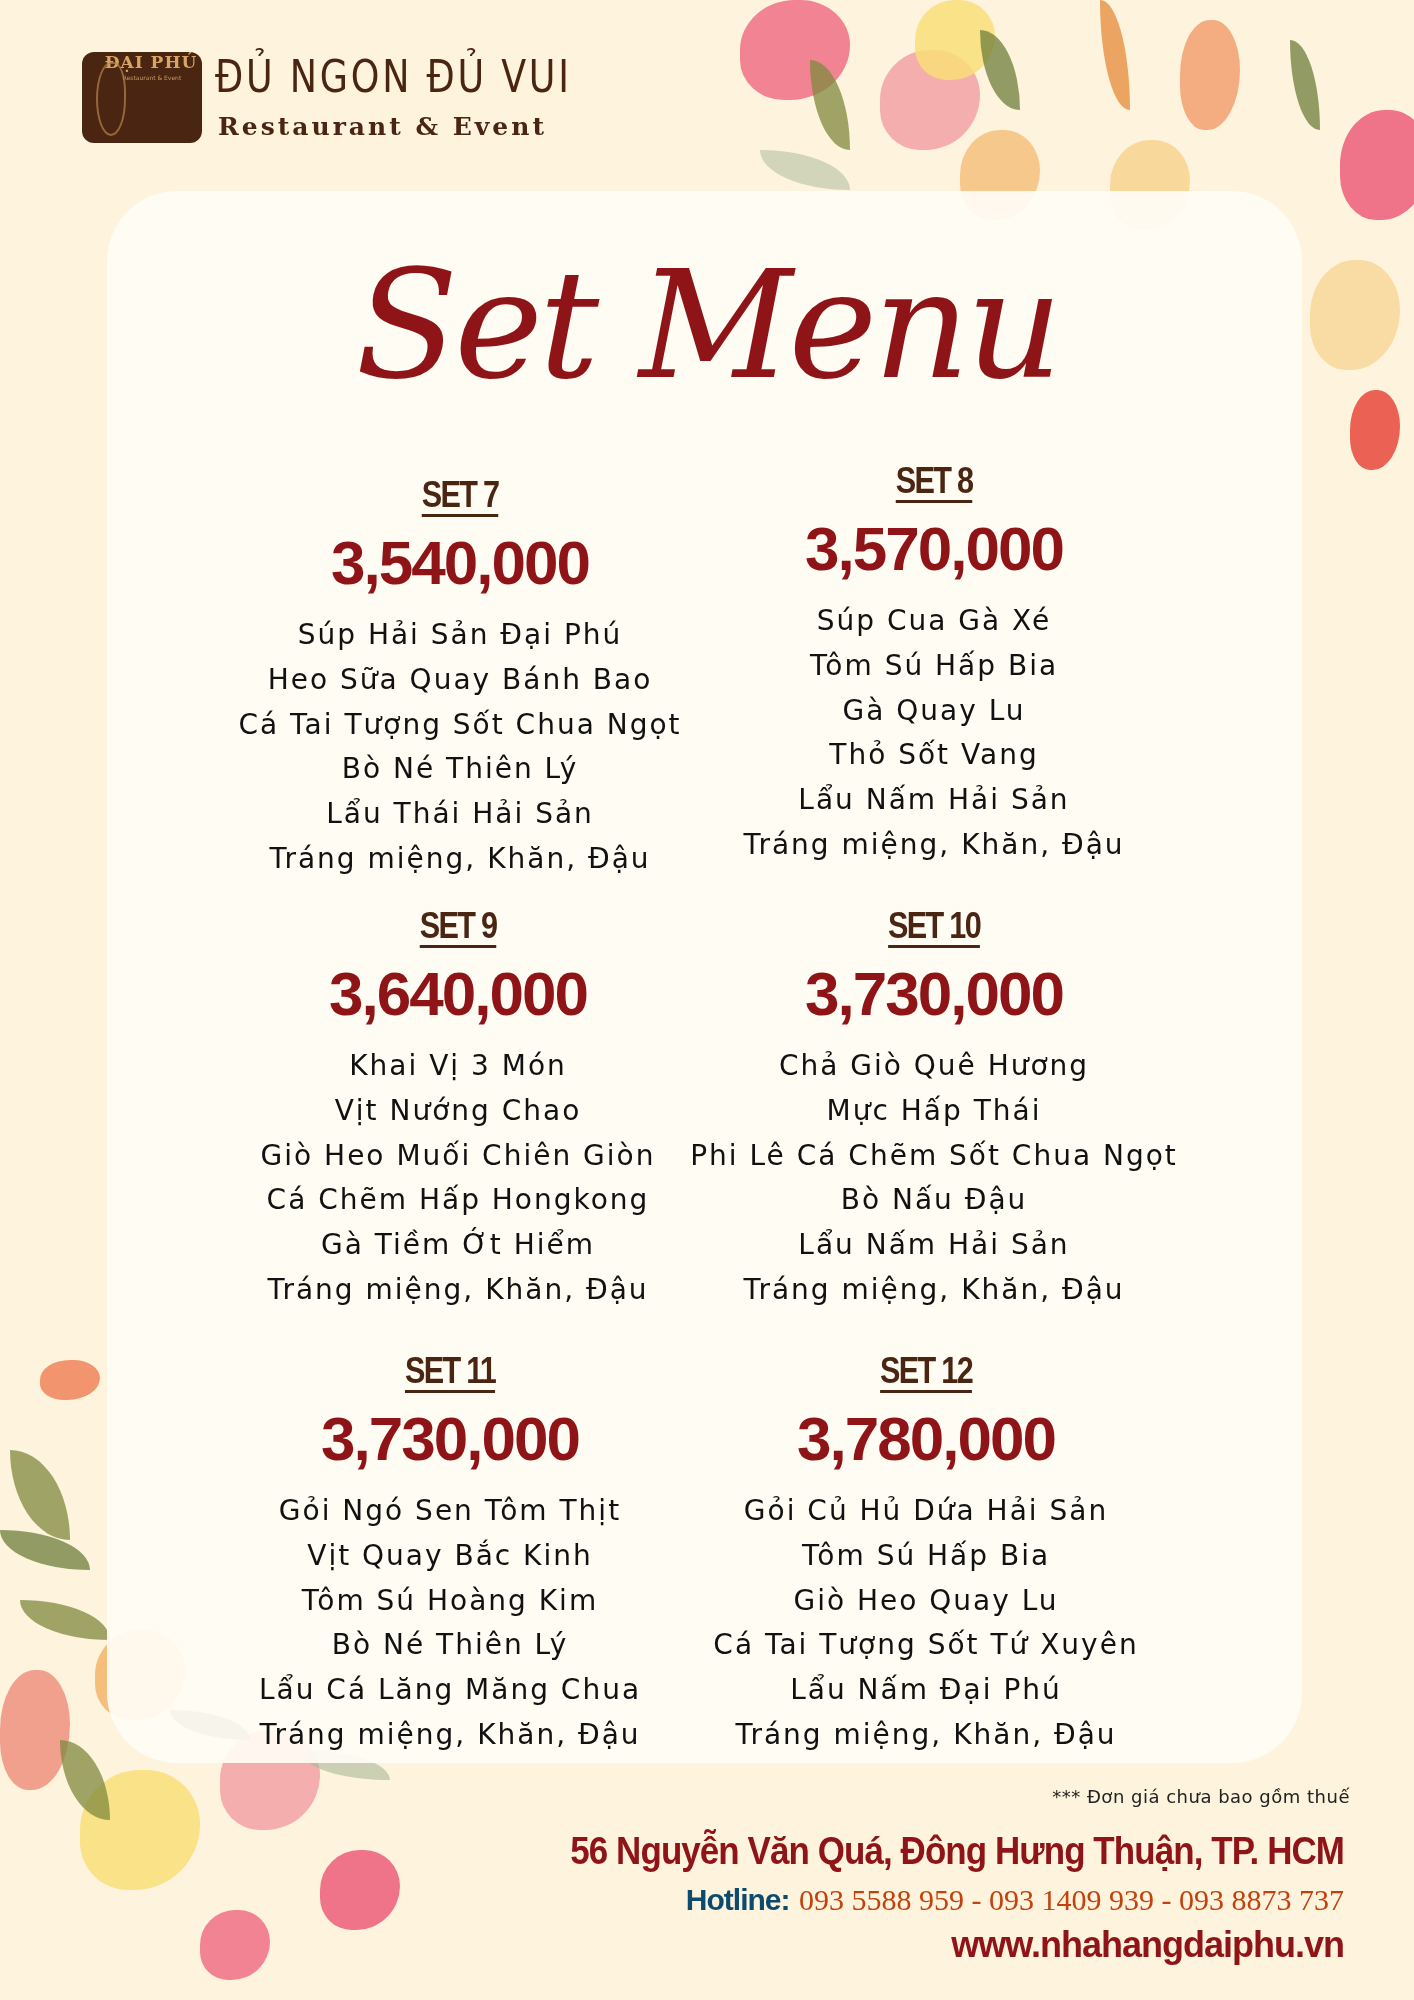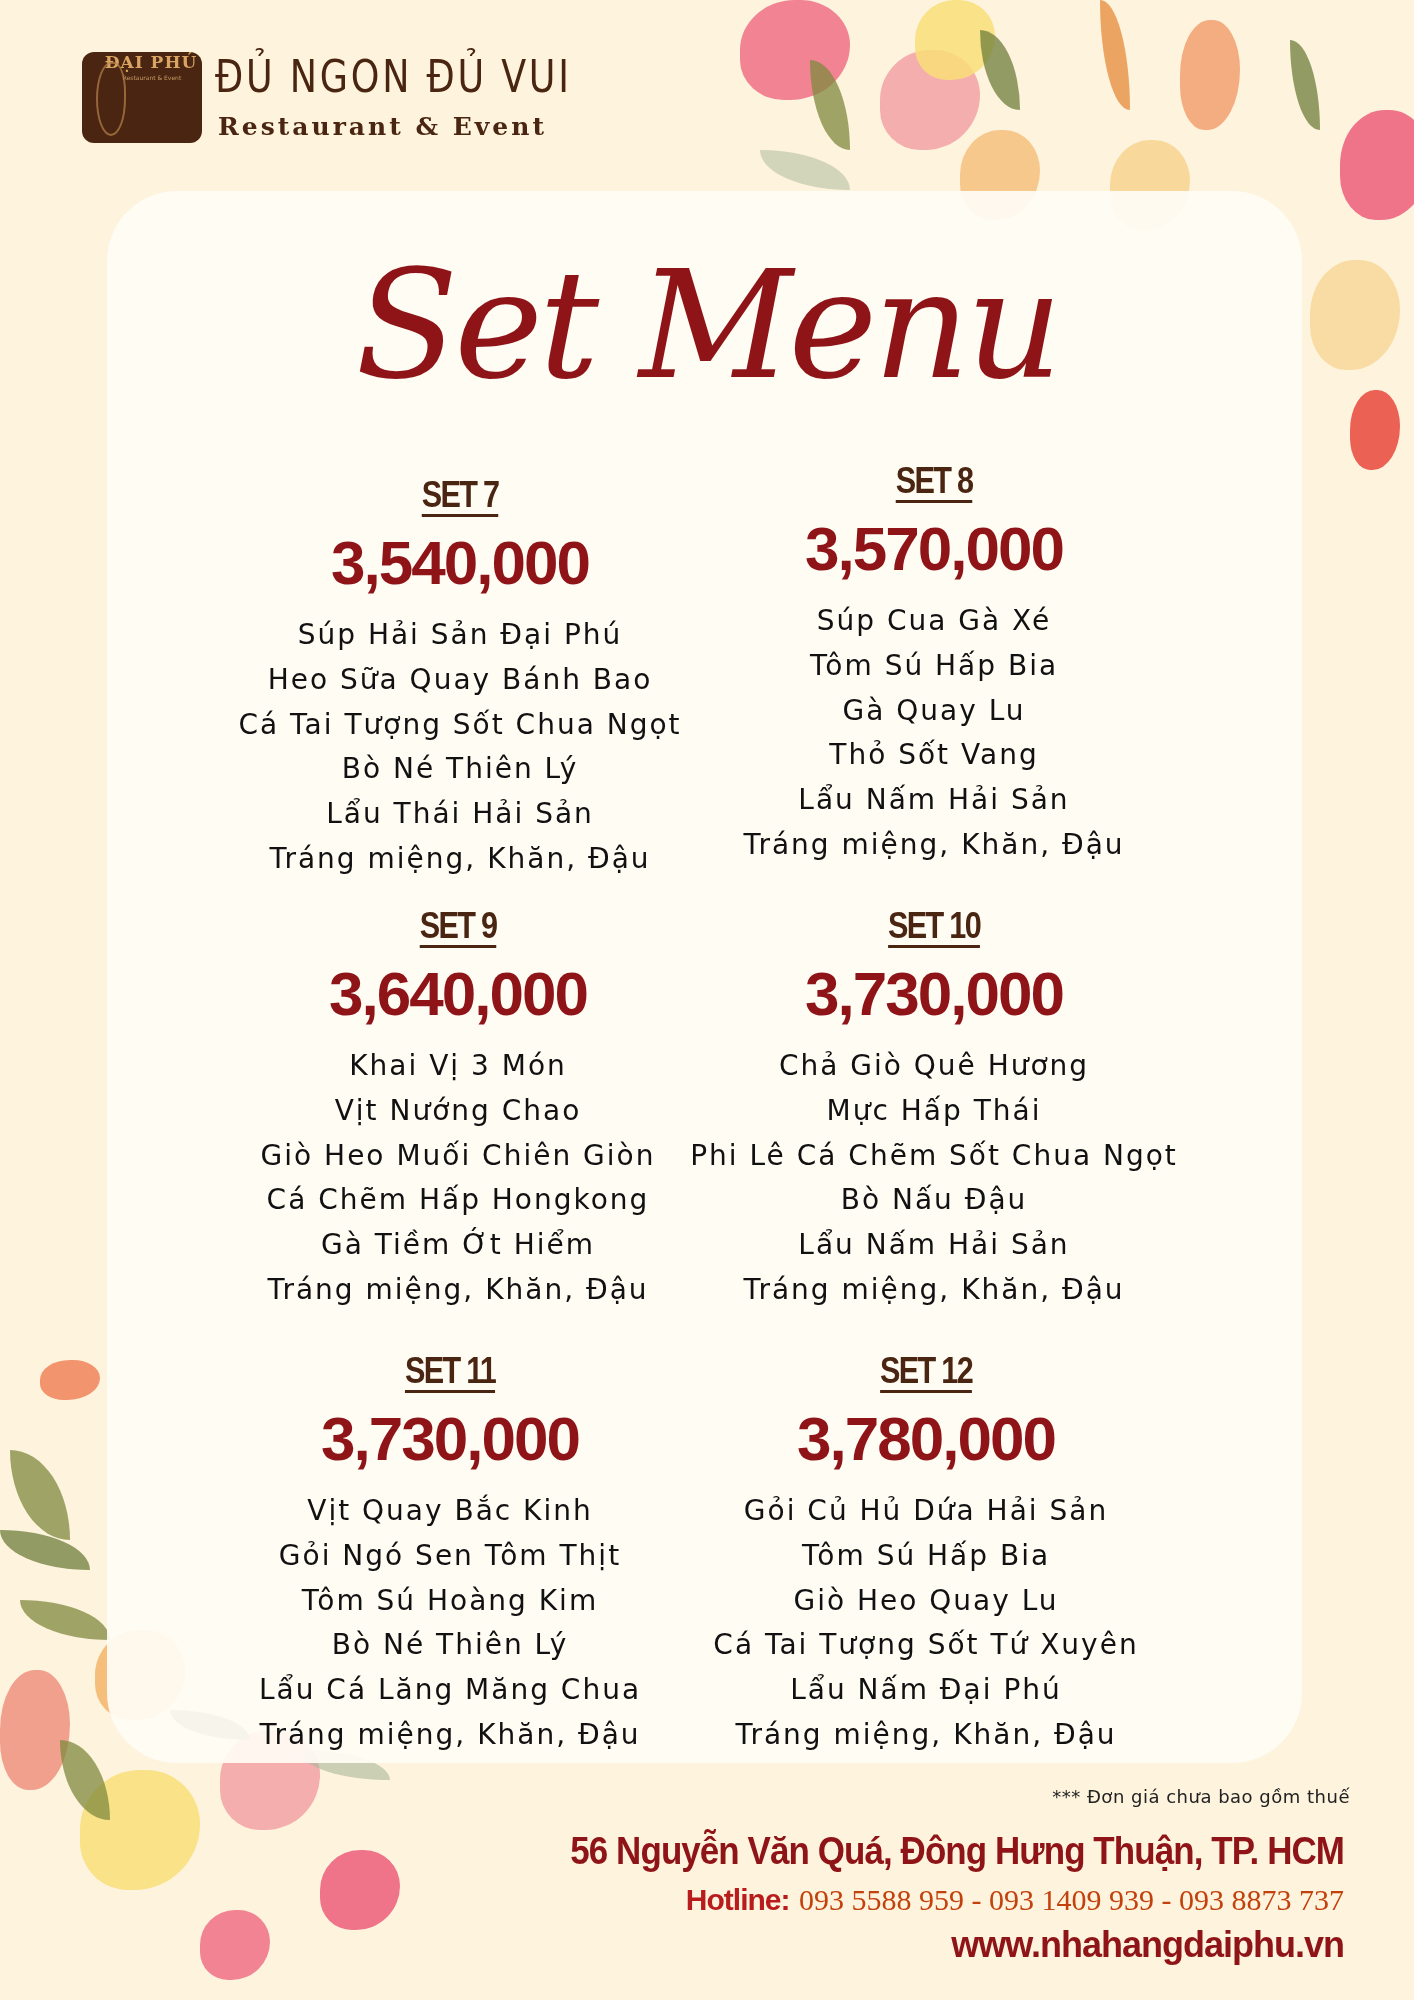--- a/index.html
+++ b/index.html
@@ -67,21 +67,21 @@
     line-height: 44.8px; letter-spacing: 2px; white-space: nowrap;
   }
 
   .note { right: 64px; top: 1786px; color: #222; font-size: 18px; letter-spacing: 0.5px; text-align: right; }
   .address {
     right: 70px; top: 1830px; color: #8E1418;
     font-family: "Liberation Sans", sans-serif; font-weight: bold; font-size: 38px;
     letter-spacing: -1px; transform: scaleX(0.92); transform-origin: right;
   }
   .hotline { right: 70px; top: 1882px; font-size: 30px; white-space: nowrap; }
-  .hotline-label { color: #b91c1c; font-family: "Liberation Sans", sans-serif; font-weight: bold; letter-spacing: -1px; }
+  .hotline-label { color: #0c4a6e; font-family: "Liberation Sans", sans-serif; font-weight: bold; letter-spacing: -1px; }
   .hotline-nums { color: #c2410c; font-family: "Liberation Serif", serif; }
   .website {
     right: 70px; top: 1924px; color: #8E1418;
     font-family: "Liberation Sans", sans-serif; font-weight: bold; font-size: 36px; letter-spacing: -1px;
   }
 </style>
 </head>
 <body>
 
 <div class="abs" style="left:700px;top:0;width:714px;height:560px;">
@@ -178,22 +178,22 @@
     <div class="set-item">Bò Nấu Đậu</div>
     <div class="set-item">Lẩu Nấm Hải Sản</div>
     <div class="set-item">Tráng miệng, Khăn, Đậu</div>
   </div>
 </div>
 
 <div class="set" style="left:190px;top:1352px;">
   <div class="set-head">SET 11</div>
   <div class="set-price">3,730,000</div>
   <div class="set-items">
+    <div class="set-item">Gỏi Ngó Sen Tôm Thịt</div>
     <div class="set-item">Vịt Quay Bắc Kinh</div>
-    <div class="set-item">Gỏi Ngó Sen Tôm Thịt</div>
     <div class="set-item">Tôm Sú Hoàng Kim</div>
     <div class="set-item">Bò Né Thiên Lý</div>
     <div class="set-item">Lẩu Cá Lăng Măng Chua</div>
     <div class="set-item">Tráng miệng, Khăn, Đậu</div>
   </div>
 </div>
 
 <div class="set" style="left:666px;top:1352px;">
   <div class="set-head">SET 12</div>
   <div class="set-price">3,780,000</div>

